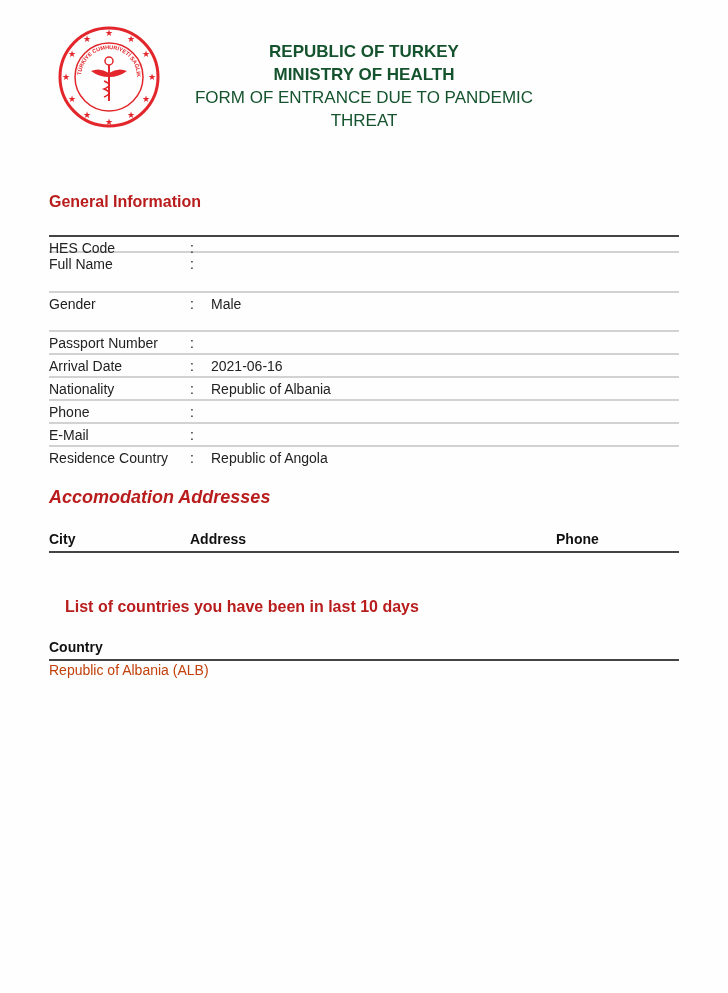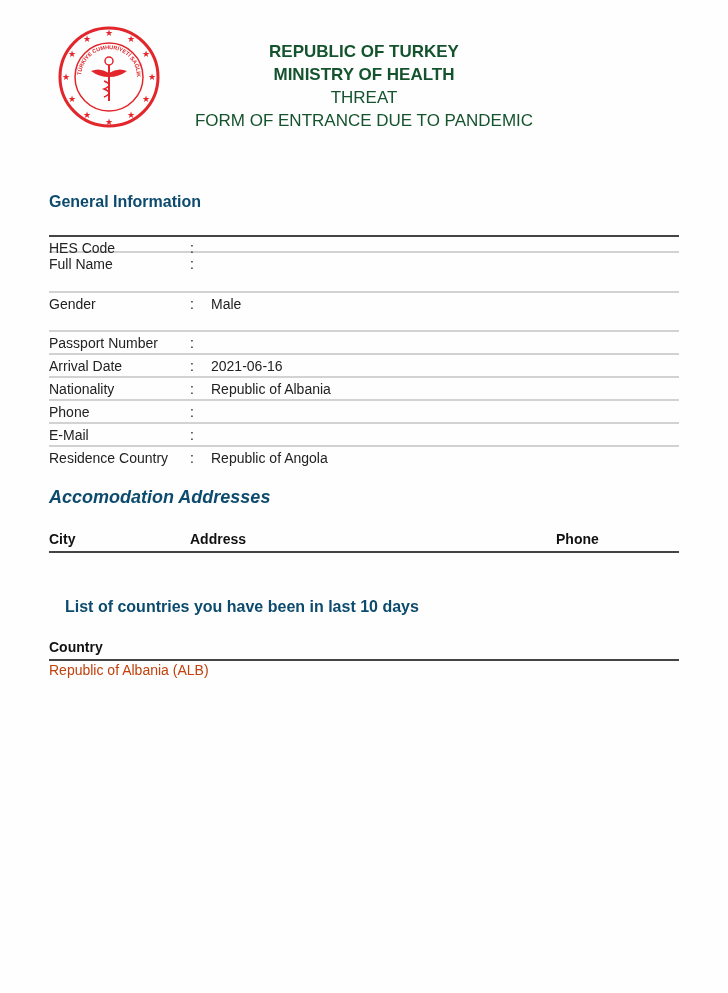--- a/index.html
+++ b/index.html
@@ -2,21 +2,21 @@
 <html><head>
   <meta charset="utf-8">
   <style>
     html, body { margin:0; padding:0; background:#fefefe; }
     body { width:728px; height:993px; position:relative; overflow:hidden;
       font-family:"Liberation Sans", sans-serif; color:#1b1b1b; }
     .logo { position:absolute; left:57px; top:25px; width:104px; height:104px; }
     .title-block { position:absolute; left:160px; top:40px; width:408px; text-align:center; }
     .title-line { font-size:17px; line-height:23px; color:#14532d; }
     .title-line.bold { font-weight:bold; }
-    .section-title { position:absolute; left:49px; font-size:16px; font-weight:bold; color:#0c4a6e; }
+    .section-title { position:absolute; left:49px; font-size:16px; font-weight:bold; color:#b91c1c; }
     .section-title.big { font-size:18px; }
     .info-table { position:absolute; left:49px; top:235px; width:630px; border-top:2px solid #444; }
     .row { position:relative; border-bottom:2px solid #d2d2d2; font-size:14px; color:#222; box-sizing:border-box; }
     .row .label { position:absolute; left:0; top:3px; }
     .row .colon { position:absolute; left:141px; top:3px; }
     .row .value { position:absolute; left:162px; top:3px; }
     .row.last { border-bottom:none; }
     .hdr-row { position:absolute; left:49px; width:630px; border-bottom:2px solid #444; font-size:14px; font-weight:bold; height:20px; color:#111; }
     .hdr-row span { position:absolute; top:0; }
     .country-item { position:absolute; left:49px; top:662px; font-size:14px; color:#c2410c; }
@@ -47,22 +47,22 @@
     <circle cx="52" cy="36" r="4" fill="none" stroke="#e2262b" stroke-width="1.5"></circle>
     <path d="M34 46 Q43 42 52 48 Q61 42 70 46 Q62 52 52 52 Q42 52 34 46Z" fill="#e2262b"></path>
     <line x1="52" y1="40" x2="52" y2="76" stroke="#e2262b" stroke-width="2"></line>
     <path d="M47 56 Q57 60 47 64 Q57 68 47 72" fill="none" stroke="#e2262b" stroke-width="1.5"></path>
   </svg>
 </div>
 
 <div class="title-block">
   <div class="title-line bold">REPUBLIC OF TURKEY</div>
   <div class="title-line bold">MINISTRY OF HEALTH</div>
+  <div class="title-line">FORM OF ENTRANCE DUE TO PANDEMIC</div>
   <div class="title-line">THREAT</div>
-  <div class="title-line">FORM OF ENTRANCE DUE TO PANDEMIC</div>
 </div>
 
 <div class="section-title" style="top:193px;">General Information</div>
 
 <div class="info-table">
   <div class="row" style="height:16px;">
     <span class="label">HES Code</span>
     <span class="colon">:</span>
     <span class="value"></span>
   </div>

